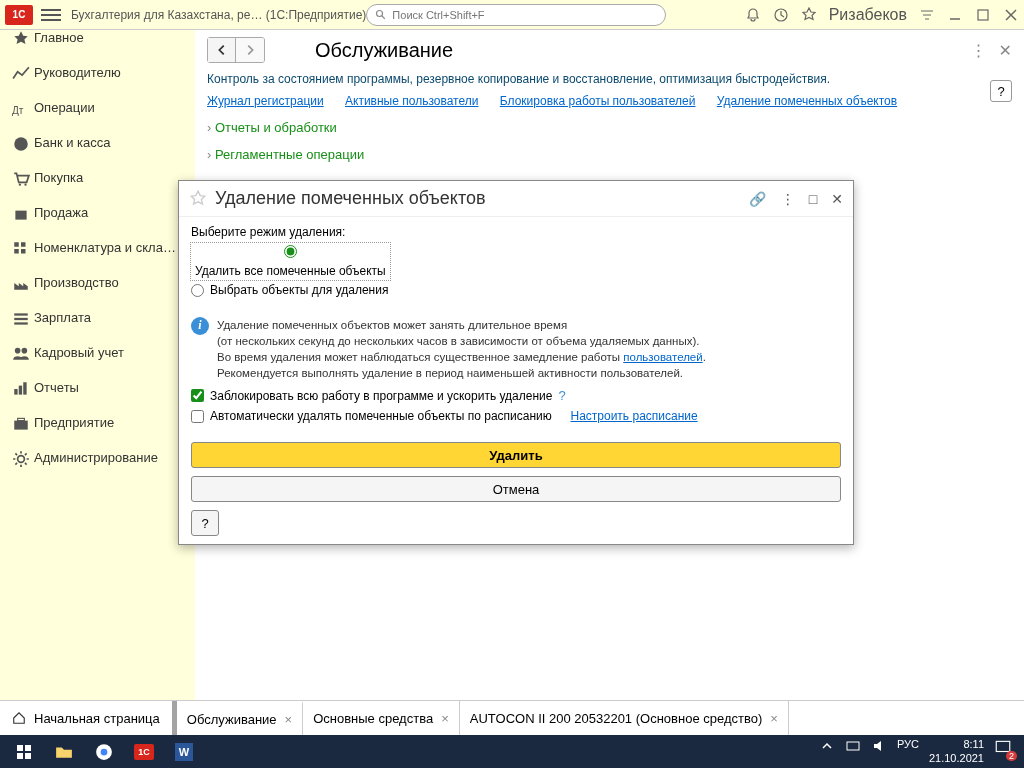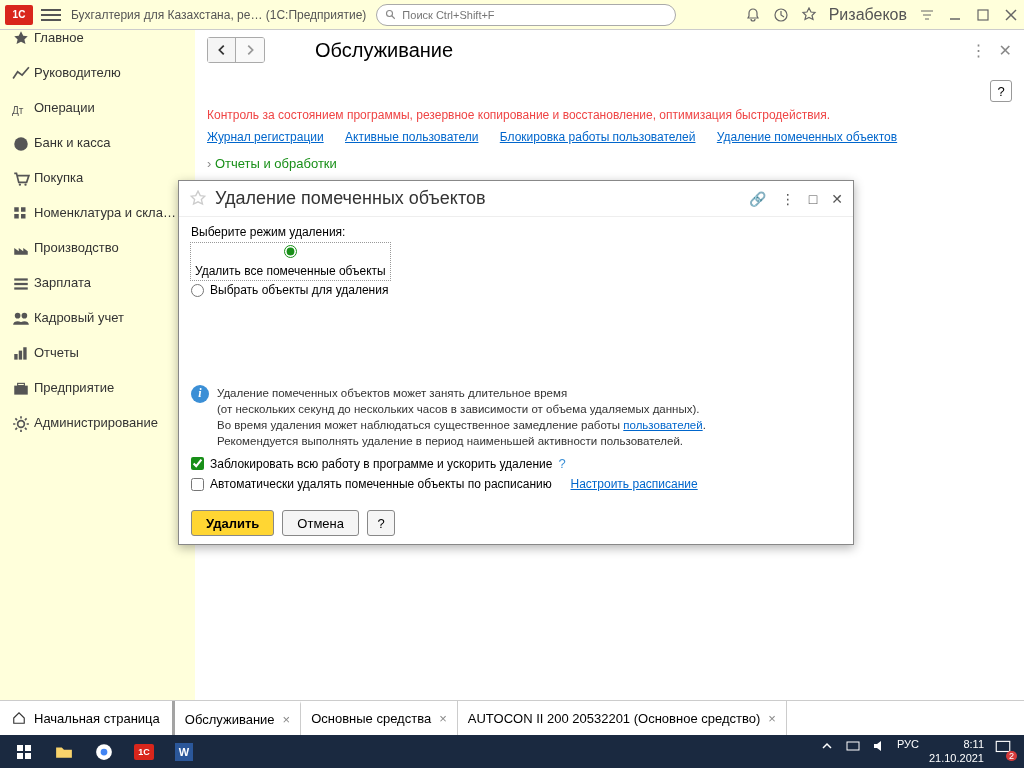--- a/index.html
+++ b/index.html
@@ -3,21 +3,21 @@
 <meta charset="utf-8">
 <style>
 * { box-sizing: border-box; margin: 0; padding: 0; font-family: Arial, sans-serif; }
 body { width: 1024px; height: 768px; overflow: hidden; background: #ffffdb; position: relative; }
 
 
 .titlebar { height: 30px; background: #ffffdb; display: flex; align-items: center; padding: 0 5px; border-bottom: 1px solid #ccc; }
 .logo-1c { width: 28px; height: 20px; background: #d9261c; color: #fff; font-weight: bold; font-size: 10px; display: flex; align-items: center; justify-content: center; border-radius: 2px; margin-right: 8px; }
 .hamburger { width: 20px; display: flex; flex-direction: column; gap: 3px; margin-right: 10px; cursor: pointer; }
 .hamburger span { height: 2px; background: #555; }
-.title-text { font-size: 12px; color: #555; margin-right: 10px; }
+.title-text { font-size: 12px; color: #555; }
 .searchbox { flex: 1; max-width: 300px; height: 22px; border: 1px solid #aaa; border-radius: 11px; display: flex; align-items: center; padding: 0 8px; background: #fff; }
 .searchbox svg { width: 12px; height: 12px; margin-right: 5px; }
 .searchbox input { border: none; outline: none; font-size: 11px; flex: 1; background: transparent; }
 .titlebar-right { margin-left: auto; display: flex; align-items: center; gap: 12px; }
 .titlebar-right .icon { width: 16px; height: 16px; color: #666; cursor: pointer; }
 .user-label { font-size: 16px; color: #555; }
 .winbtn { width: 16px; height: 16px; cursor: pointer; color: #666; }
 
 
 .sidebar { position: absolute; left: 0; top: 30px; width: 195px; bottom: 68px; background: #ffffdb; }
@@ -27,21 +27,21 @@
 
 .main { position: absolute; left: 195px; right: 0; top: 30px; bottom: 68px; background: #fff; }
 .main-header { height: 40px; display: flex; align-items: center; padding: 0 12px; gap: 10px; }
 .navarrows { display: flex; border: 1px solid #aaa; border-radius: 3px; }
 .navarrows button { width: 28px; height: 24px; border: none; background: #f5f5f5; cursor: pointer; display: flex; align-items: center; justify-content: center; }
 .navarrows button:first-child { border-right: 1px solid #aaa; }
 .page-title { font-size: 20px; font-weight: normal; margin-left: 40px; }
 .main-header-right { margin-left: auto; display: flex; gap: 12px; color: #888; }
 .main-header-right span { cursor: pointer; font-size: 16px; }
 
-.subtitle { font-size: 12px; color: #ef4444; padding: 2px 12px; margin-top: 36px; }
+.subtitle { font-size: 12px; color: #0c4a6e; padding: 2px 12px; }
 .links-row { padding: 6px 12px; font-size: 12px; }
 .links-row a { color: #0066cc; text-decoration: underline; margin-right: 18px; cursor: pointer; }
 .tree-item { padding: 6px 12px; font-size: 13px; color: #188f18; cursor: pointer; }
 .tree-item::before { content: "› "; color: #888; }
 
 .help-btn-top { position: absolute; right: 12px; top: 50px; width: 22px; height: 22px; border: 1px solid #999; border-radius: 3px; display: flex; align-items: center; justify-content: center; font-size: 13px; cursor: pointer; background: #fff; }
 
 
 .dialog { position: absolute; left: 178px; top: 180px; width: 676px; height: 365px; background: #fff; border: 1px solid #888; box-shadow: 0 3px 10px rgba(0,0,0,0.3); display: flex; flex-direction: column; }
 .dialog-header { height: 36px; display: flex; align-items: center; padding: 0 10px; border-bottom: 1px solid #eee; }
@@ -53,28 +53,28 @@
 .radio-row { display: flex; align-items: center; gap: 6px; padding: 3px 0; }
 .radio-row input[type=radio] { accent-color: #188f18; }
 .info-block { margin-top: auto; display: flex; gap: 8px; padding: 4px 0; }
 .info-icon { width: 18px; height: 18px; border-radius: 50%; background: #3b8fd6; color: #fff; display: flex; align-items: center; justify-content: center; font-size: 12px; font-weight: bold; flex-shrink: 0; font-style: italic; font-family: Georgia, serif; }
 .info-text { font-size: 11.5px; color: #333; line-height: 1.4; }
 .info-text a { color: #0066cc; text-decoration: underline; cursor: pointer; }
 .check-row { display: flex; align-items: center; gap: 6px; padding: 3px 0; font-size: 12px; }
 .check-row input[type=checkbox] { accent-color: #188f18; }
 .check-row a { color: #0066cc; text-decoration: underline; cursor: pointer; }
 .q-icon { color: #3b8fd6; cursor: pointer; font-size: 13px; }
-.dialog-footer { padding: 8px 12px; display: flex; gap: 8px; border-top: 0; }
+.dialog-footer { padding: 8px 12px; display: flex; justify-content: flex-end; gap: 8px; border-top: 0; flex-direction: column; }
 .btn { height: 26px; padding: 0 14px; border: 1px solid #888; border-radius: 3px; font-size: 13px; cursor: pointer; background: #f5f5f5; }
 .btn.primary { background: #ffd633; font-weight: bold; border-color: #888; }
 .btn.help { width: 28px; padding: 0; }
 
 
 .bottom-tabs { position: absolute; left: 0; right: 0; bottom: 33px; height: 35px; background: #fff; border-top: 1px solid #ccc; display: flex; align-items: stretch; }
-.hometab { display: flex; align-items: center; padding: 0 12px; gap: 8px; font-size: 13px; border-right: 3px solid #a3a3a3; cursor: pointer; }
+.hometab { display: flex; align-items: center; padding: 0 12px; gap: 8px; font-size: 13px; border-right: 5px solid #a3a3a3; cursor: pointer; }
 .tab { display: flex; align-items: center; padding: 0 10px; gap: 8px; font-size: 13px; border-right: 1px solid #ccc; cursor: pointer; }
 .tab.active { background: #fff; border-top: 3px solid transparent; }
 .tab .close { color: #888; font-size: 13px; cursor: pointer; }
 
 
 .taskbar { position: absolute; left: 0; right: 0; bottom: 0; height: 33px; background: #1a2940; display: flex; align-items: center; padding: 0 4px; color: #fff; }
 .taskbar .tbtn { width: 40px; height: 33px; display: flex; align-items: center; justify-content: center; cursor: pointer; }
 .taskbar .tbtn.start { color: #fff; }
 .taskbar-right { margin-left: auto; display: flex; align-items: flex-start; gap: 10px; font-size: 11px; padding-right: 6px; }
 .tray-icon { width: 16px; height: 16px; }
@@ -155,20 +155,26 @@
       </svg>
       <span>Банк и касса</span>
     </div>
   <div class="side-item">
       <svg class="side-icon" viewBox="0 0 16 16">
         <path d="M2 3h2l2 8h7l2-6H5" fill="none" stroke="#555" stroke-width="1.5"></path>
         <circle cx="7" cy="13" r="1" fill="#555"></circle>
         <circle cx="12" cy="13" r="1" fill="#555"></circle>
       </svg>
       <span>Покупка</span>
+    </div>
+  <div class="side-item">
+      <svg class="side-icon" viewBox="0 0 16 16">
+        <rect x="3" y="5" width="10" height="8" fill="#555"></rect>
+      </svg>
+      <span>Продажа</span>
     </div>
   <div class="side-item">
       <svg class="side-icon" viewBox="0 0 16 16">
         <rect x="2" y="2" width="4" height="4" fill="#555"></rect>
         <rect x="8" y="2" width="4" height="4" fill="#555"></rect>
         <rect x="2" y="8" width="4" height="4" fill="#555"></rect>
         <rect x="8" y="8" width="4" height="4" fill="#555"></rect>
       </svg>
       <span>Номенклатура и скла…</span>
     </div>

